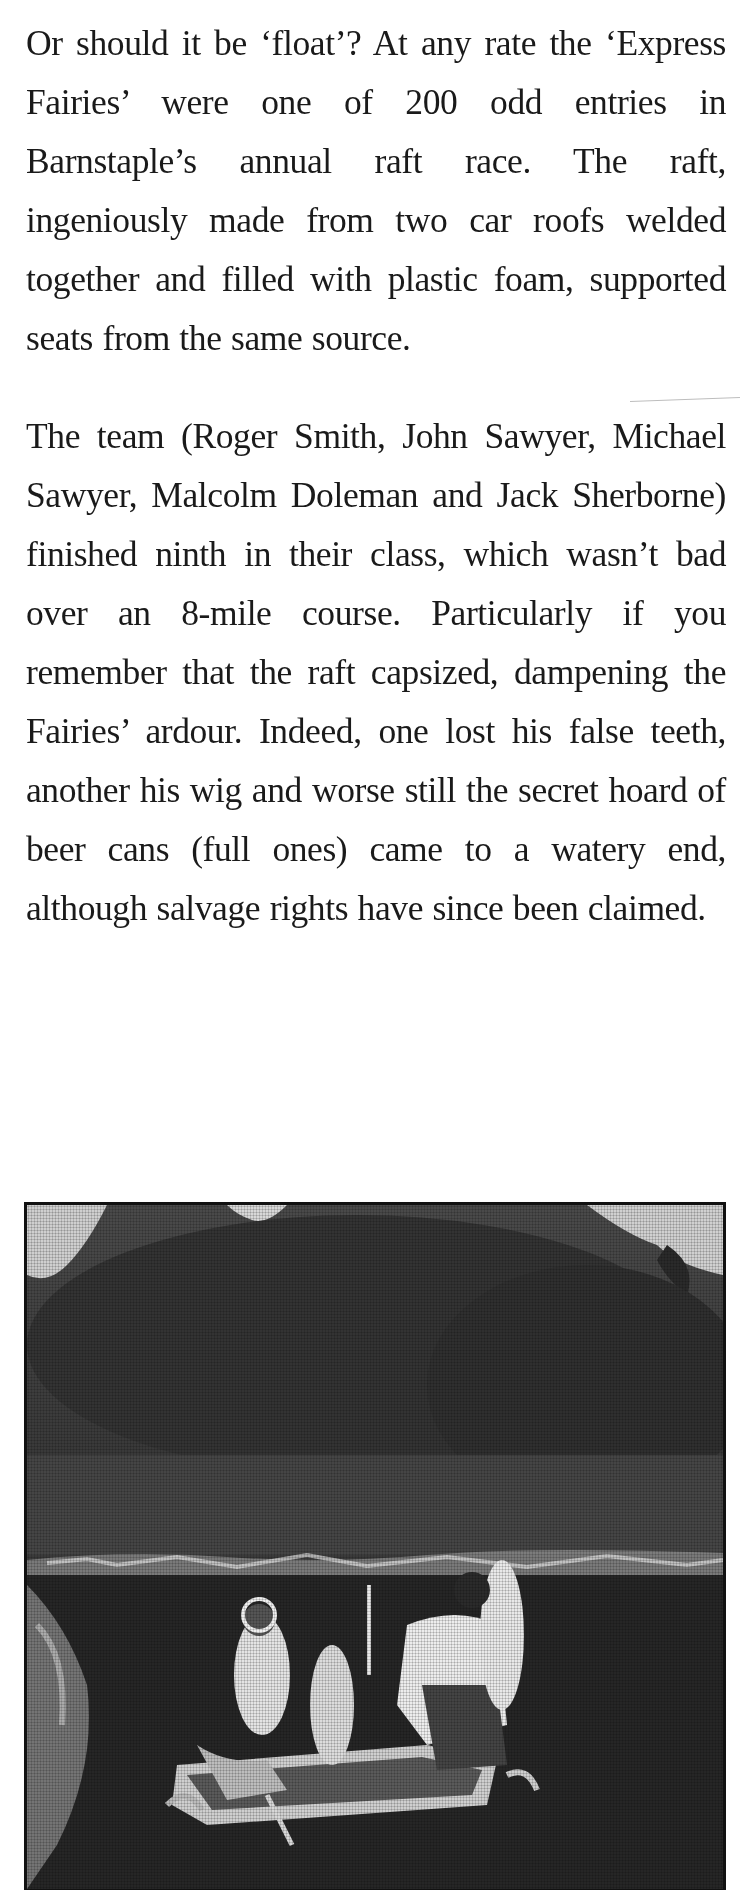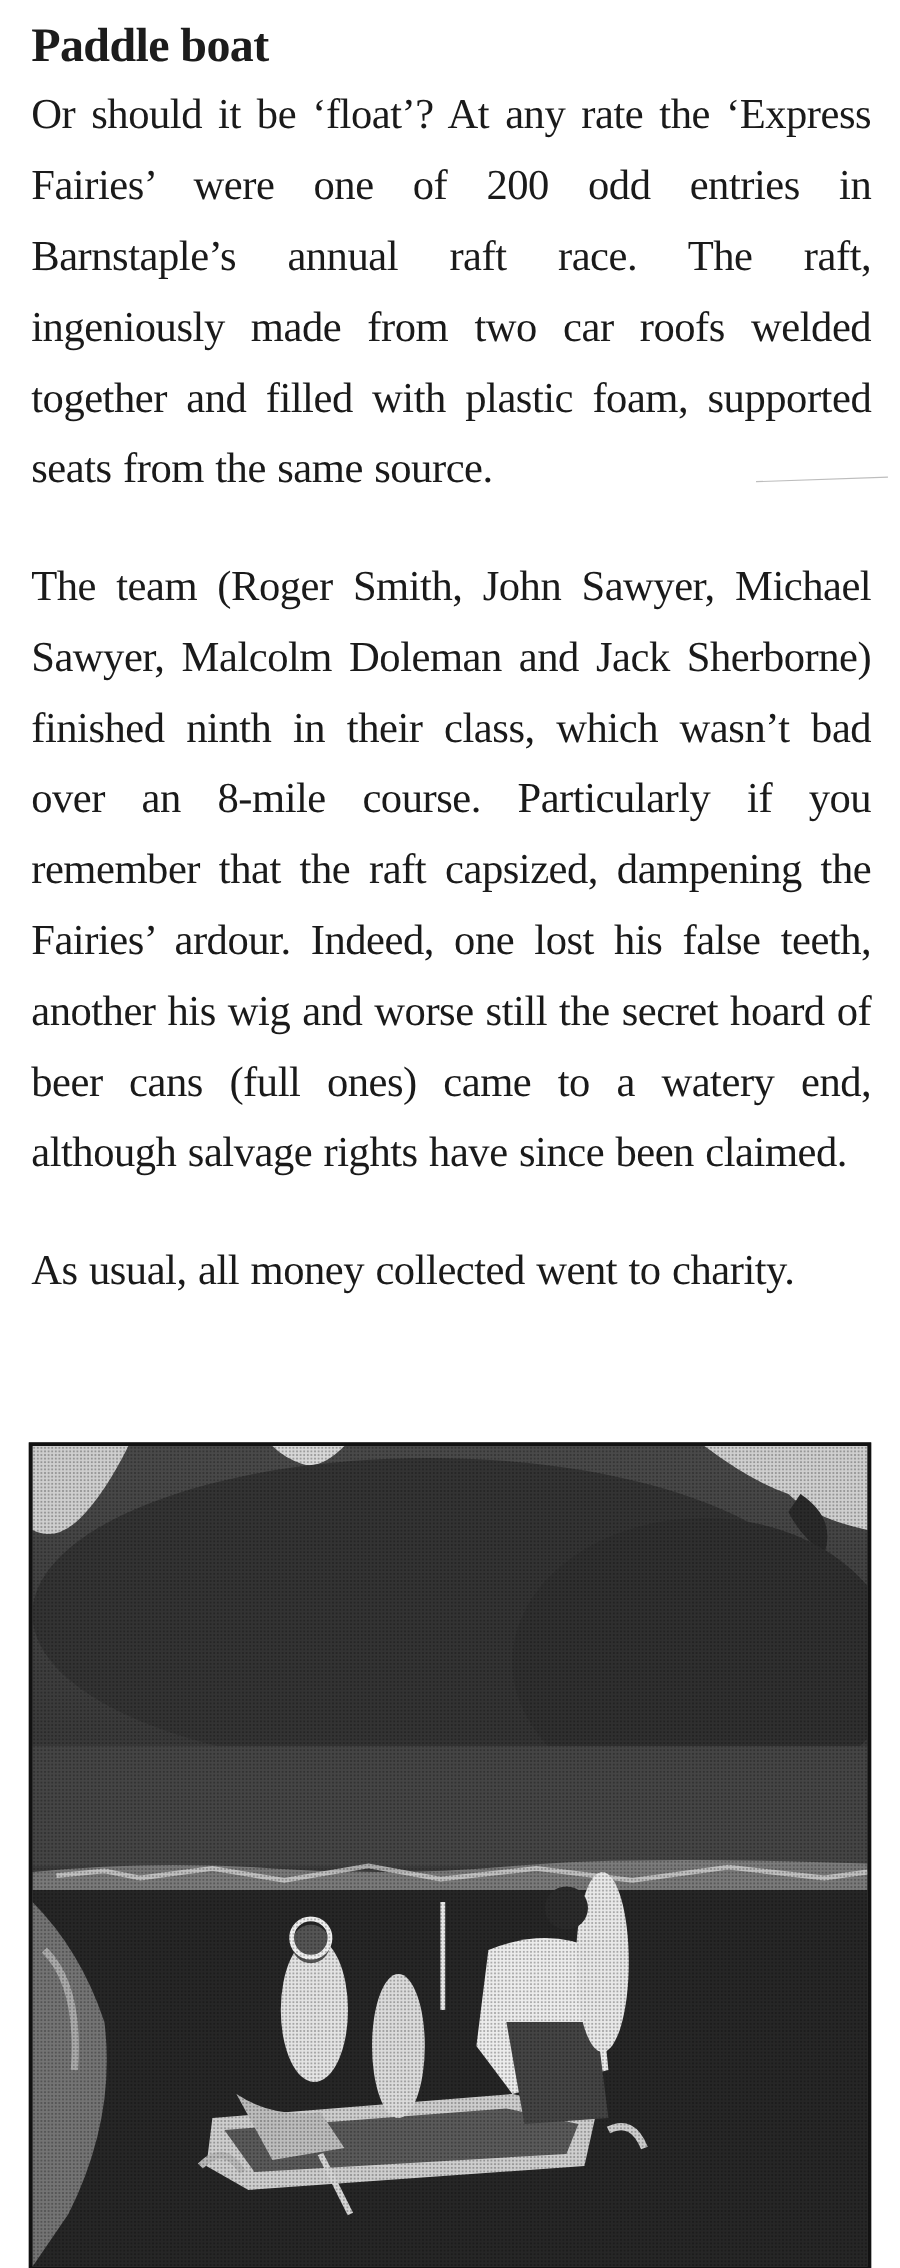--- a/index.html
+++ b/index.html
@@ -32,24 +32,22 @@
   .halftone {
     position: absolute; inset: 0; pointer-events: none;
     background-image: radial-gradient(rgba(0,0,0,0.28) 0.8px, transparent 1.2px);
     background-size: 3px 3px; mix-blend-mode: multiply;
   }
 </style>
 </head>
 <body>
 
 <div class="article">
-  <h1 class="title">Paddle boat</h1>
   <p class="para">Or should it be ‘float’? At any rate the ‘Express Fairies’ were one of 200 odd entries in Barnstaple’s annual raft race. The raft, ingeniously made from two car roofs welded together and filled with plastic foam, supported seats from the same source.</p>
   <p class="para">The team (Roger Smith, John Sawyer, Michael Sawyer, Malcolm Doleman and Jack Sherborne) finished ninth in their class, which wasn’t bad over an 8-mile course. Particularly if you remember that the raft capsized, dampening the Fairies’ ardour. Indeed, one lost his false teeth, another his wig and worse still the secret hoard of beer cans (full ones) came to a watery end, although salvage rights have since been claimed.</p>
-  <p class="para">As usual, all money collected went to charity.</p>
 </div>
 
 <div class="scan-line"></div>
 
 <div class="photo" aria-label="Black-and-white halftone photograph of costumed team members paddling a raft made from car roofs on a river, trees in background">
   <svg viewBox="0 0 696 684" preserveAspectRatio="none">
     <defs>
       <linearGradient id="bg" x1="0" y1="0" x2="0" y2="1">
         <stop offset="0" stop-color="#4a4a4a"></stop>
         <stop offset="0.45" stop-color="#353535"></stop>

